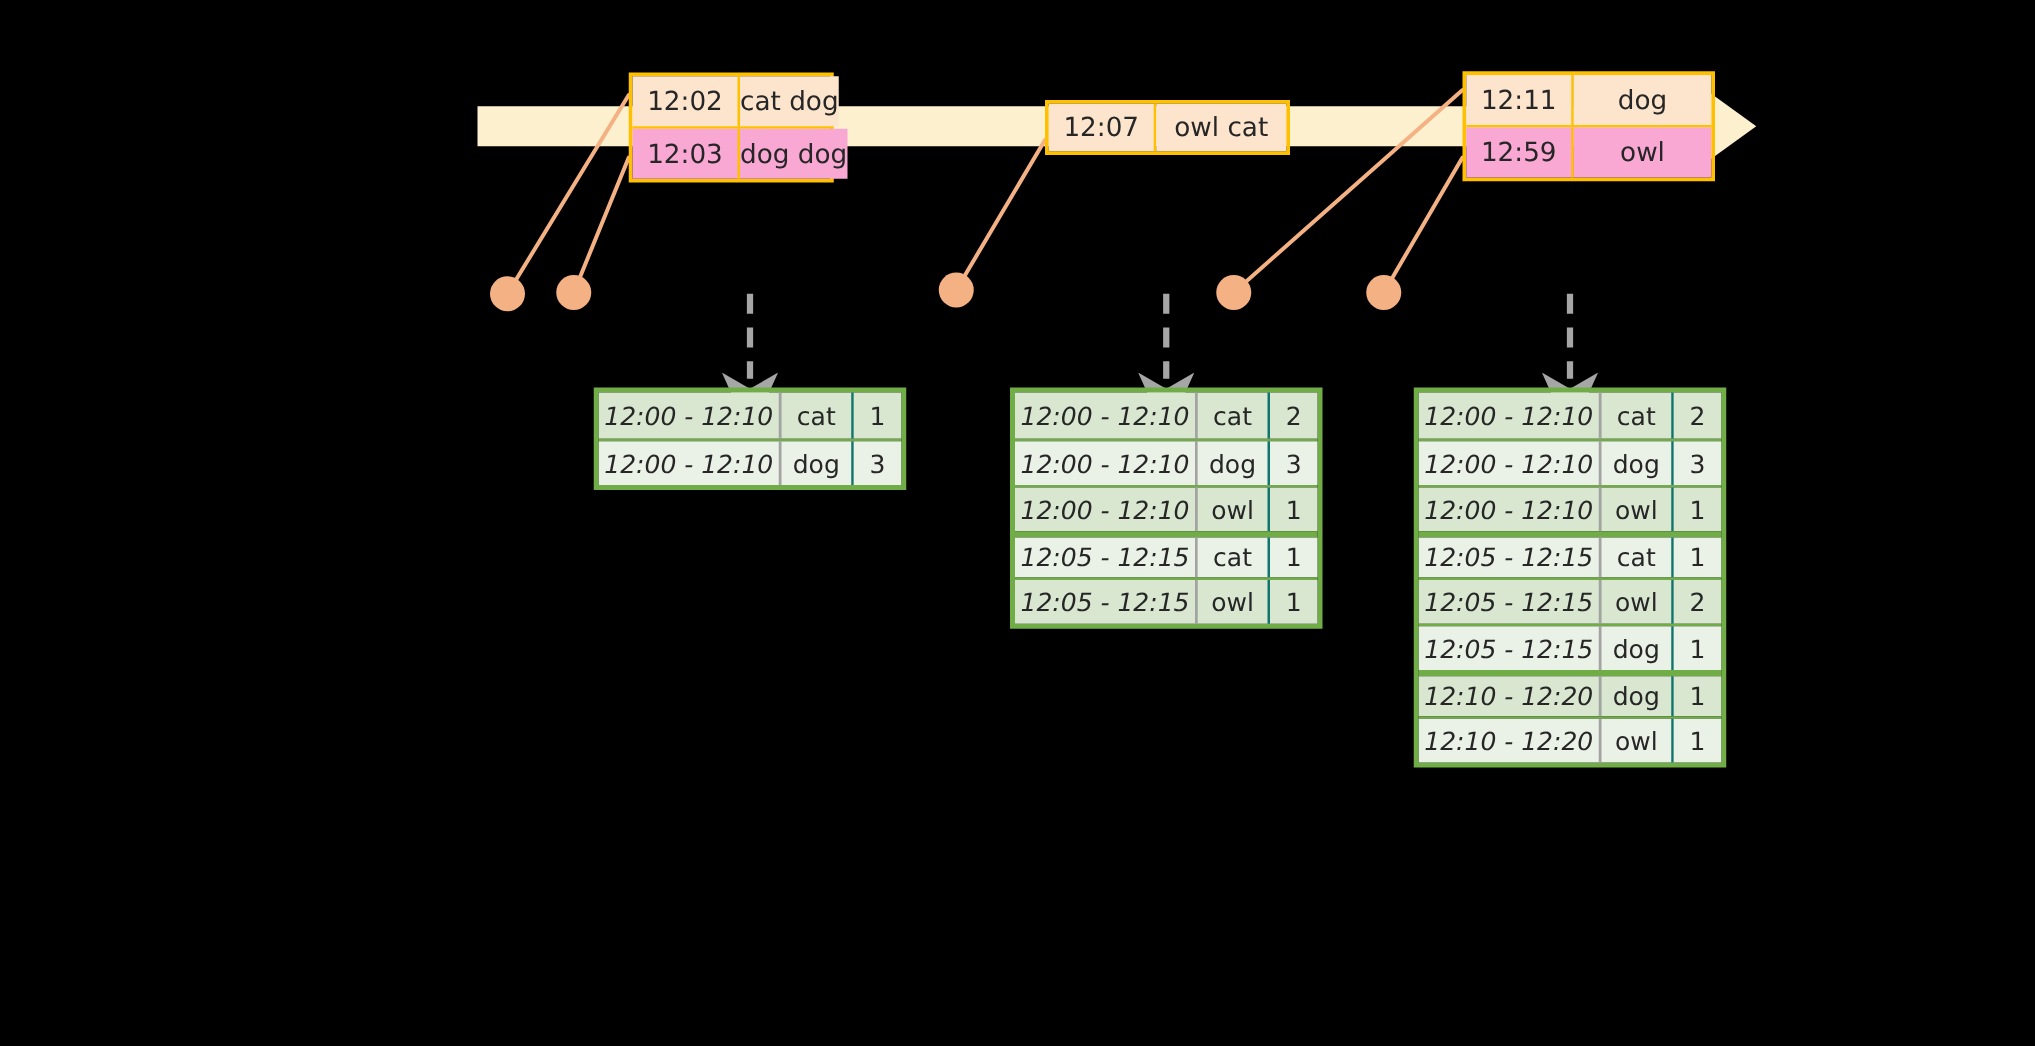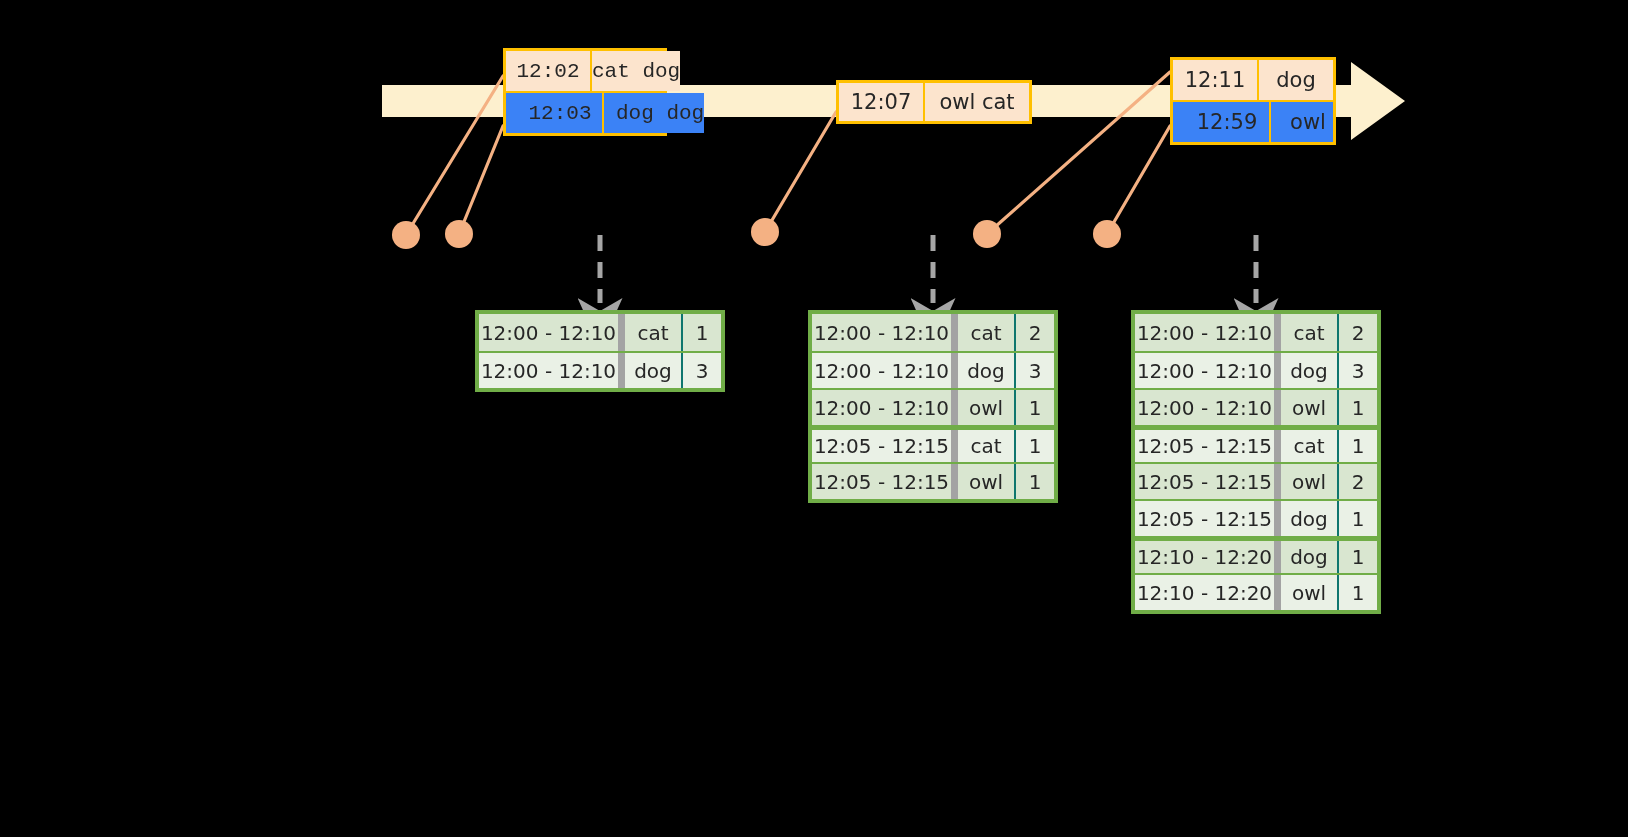--- a/index.html
+++ b/index.html
@@ -52,21 +52,21 @@
   }
   .event-time {
     width: 84px;
     flex: 0 0 84px;
     border-right: 2px solid #ffc000;
   }
   .event-words {
     flex: 1 1 auto;
   }
   .shade-a .event-time, .shade-a .event-words { background: #fce4cd; }
-  .shade-b .event-time, .shade-b .event-words { background: #3b82f6; padding-left: 12px; }
+  .shade-b .event-time, .shade-b .event-words { background: #f9a8d4; }
 
   
   .agg-table {
     position: absolute;
     border: 4px solid #70ad47;
     box-sizing: border-box;
     display: flex;
     flex-direction: column;
     z-index: 4;
   }
@@ -81,21 +81,22 @@
     display: flex;
     align-items: center;
     justify-content: center;
     color: #262626;
     font-size: 20px;
     white-space: nowrap;
     box-sizing: border-box;
   }
   .agg-window {
     flex: 1 1 auto;
-    border-right: 7px solid #a3a3a3;
+    border-right: 2px solid #a3a3a3;
+    font-style: italic;
   }
   .agg-key {
     flex: 0 0 58px;
     border-right: 2px solid #0f766e;
   }
   .agg-count {
     flex: 0 0 38px;
   }
   .agg-row.band-a .agg-cell { background: #d9e6d0; }
   .agg-row.band-b .agg-cell { background: #eaf1e6; }
@@ -132,39 +133,39 @@
       <circle cx="1107" cy="234" r="14"></circle>
     </g>
 
     <g stroke="#a6a6a6" stroke-width="5" fill="none" stroke-dasharray="16 11" marker-end="url(#dash-head)">
       <line x1="600" y1="235" x2="600" y2="303"></line>
       <line x1="933" y1="235" x2="933" y2="303"></line>
       <line x1="1256" y1="235" x2="1256" y2="303"></line>
     </g>
   </svg>
 
-  <div class="event-box" style="left:503px; top:48px; width:164px; height:88px;font-family:Liberation Mono, monospace;">
+  <div class="event-box" style="left:503px; top:58px; width:164px; height:88px;">
     <div class="event-row shade-a">
       <div class="event-time">12:02</div>
       <div class="event-words">cat dog</div>
     </div>
     <div class="event-row shade-b">
       <div class="event-time">12:03</div>
       <div class="event-words">dog dog</div>
     </div>
   </div>
 
   <div class="event-box" style="left:836px; top:80px; width:196px; height:44px;">
     <div class="event-row shade-a">
       <div class="event-time">12:07</div>
       <div class="event-words">owl cat</div>
     </div>
   </div>
 
-  <div class="event-box" style="left:1170px; top:57px; width:166px; height:88px;">
+  <div class="event-box" style="left:1170px; top:57px; width:202px; height:88px;">
     <div class="event-row shade-a">
       <div class="event-time">12:11</div>
       <div class="event-words">dog</div>
     </div>
     <div class="event-row shade-b">
       <div class="event-time">12:59</div>
       <div class="event-words">owl</div>
     </div>
   </div>
 

